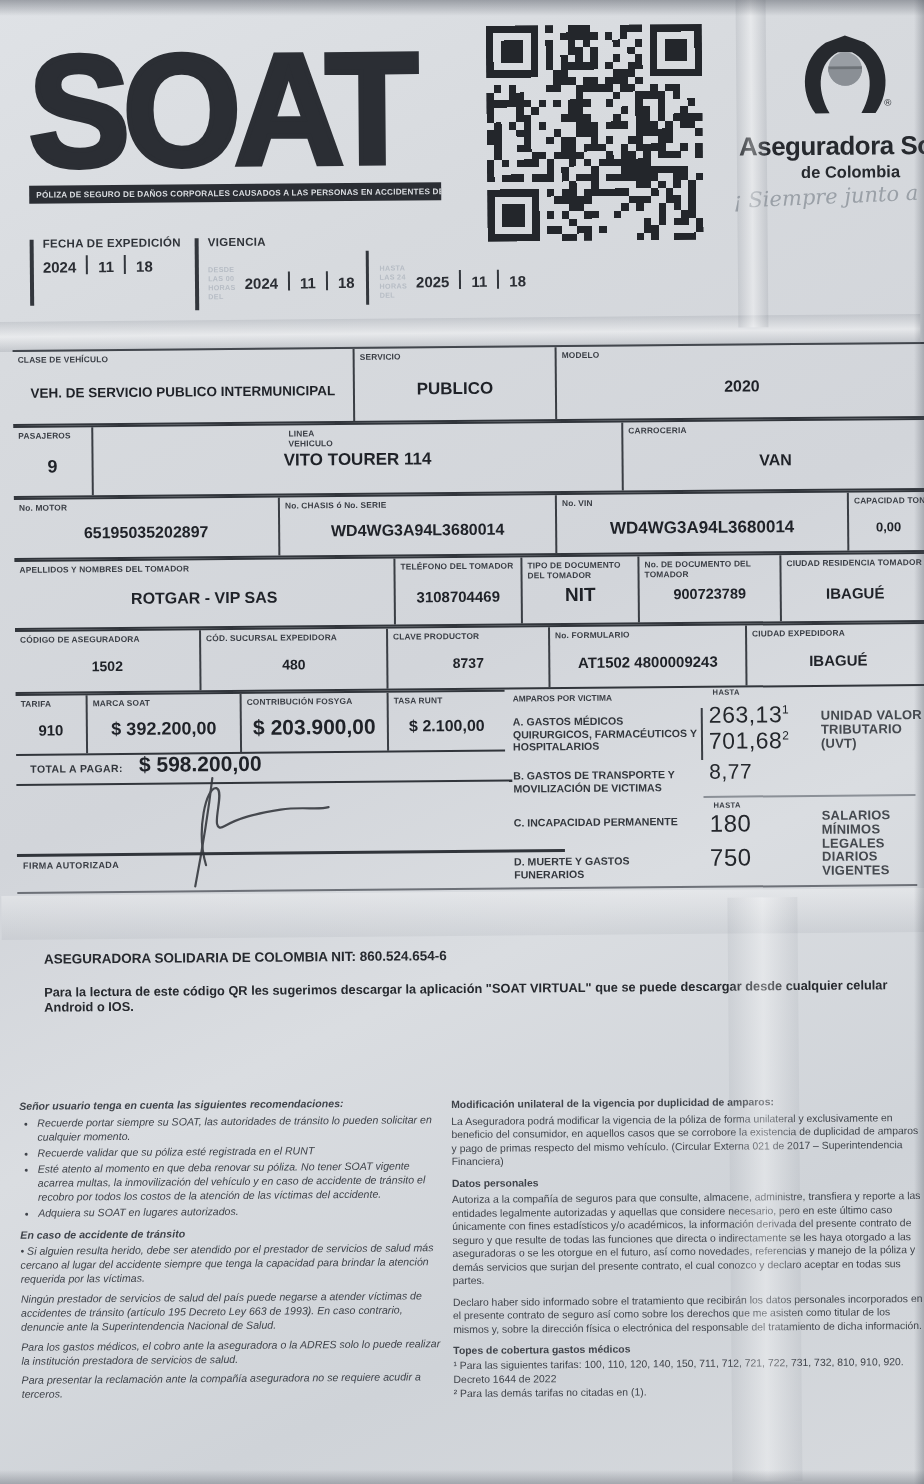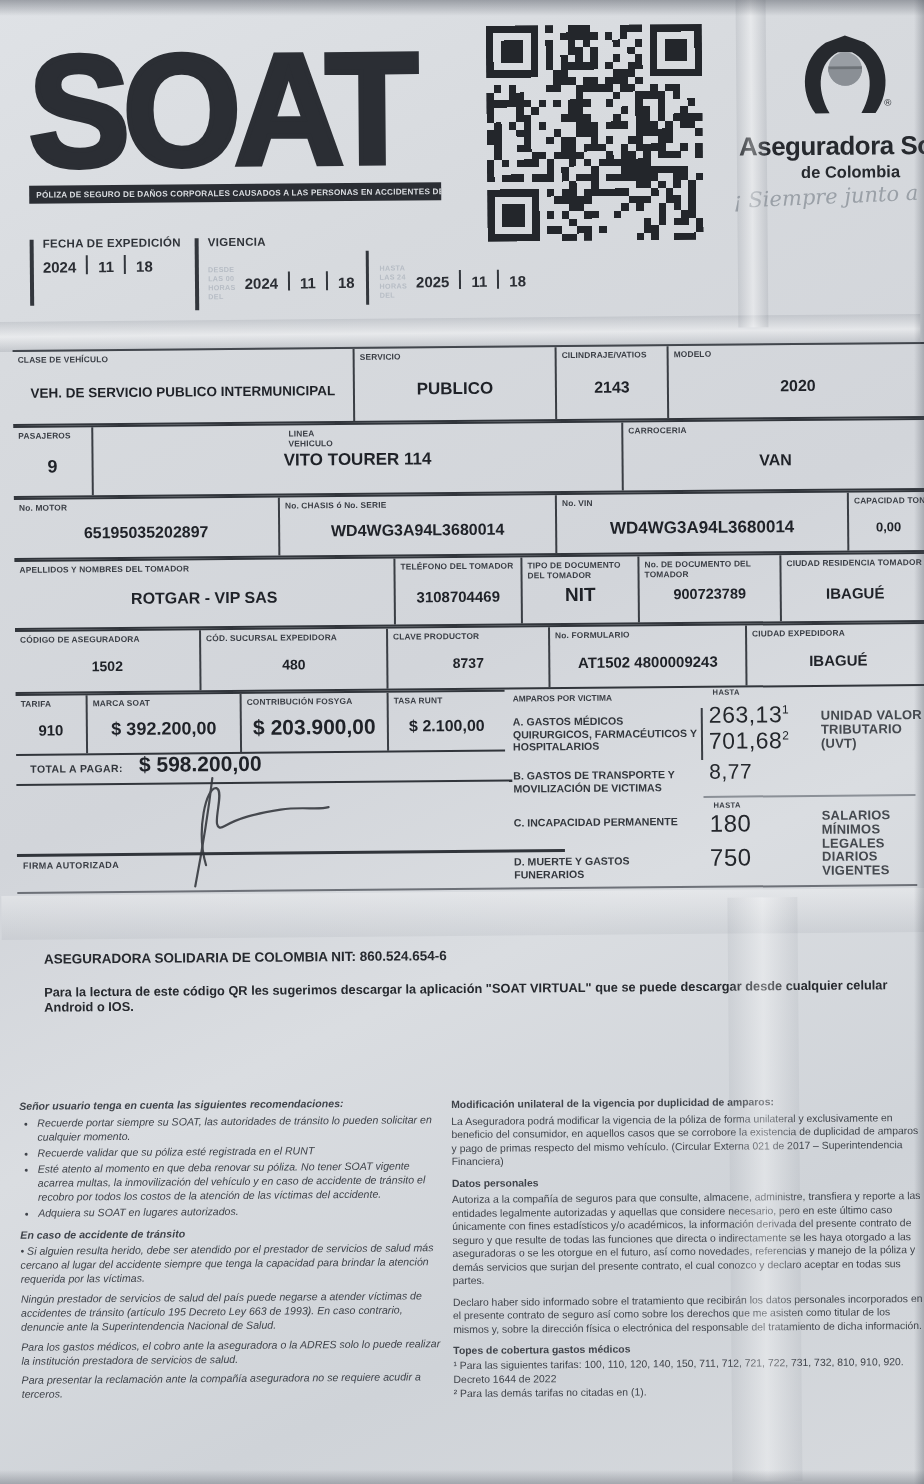--- a/index.html
+++ b/index.html
@@ -472,24 +472,20 @@
 
     <div class="frow" style="top:346px;height:72px;">
       <div class="cell" style="width:340px">
         <div class="lab">CLASE DE VEHÍCULO</div>
         <div class="val" style="font-size:13.5px">VEH. DE SERVICIO PUBLICO INTERMUNICIPAL</div>
       </div>
       <div class="cell" style="width:200px">
         <div class="lab">SERVICIO</div>
         <div class="val" style="font-size:17px">PUBLICO</div>
       </div>
-      <div class="cell" style="width:110px">
-        <div class="lab">CILINDRAJE/VATIOS</div>
-        <div class="val" style="font-size:16px">2143</div>
-      </div>
       <div class="cell grow">
         <div class="lab">MODELO</div>
         <div class="val" style="font-size:16px">2020</div>
       </div>
     </div>
 
     <div class="frow" style="top:422px;height:68px;">
       <div class="cell" style="width:78px">
         <div class="lab">PASAJEROS</div>
         <div class="val" style="font-size:18px">9</div>

